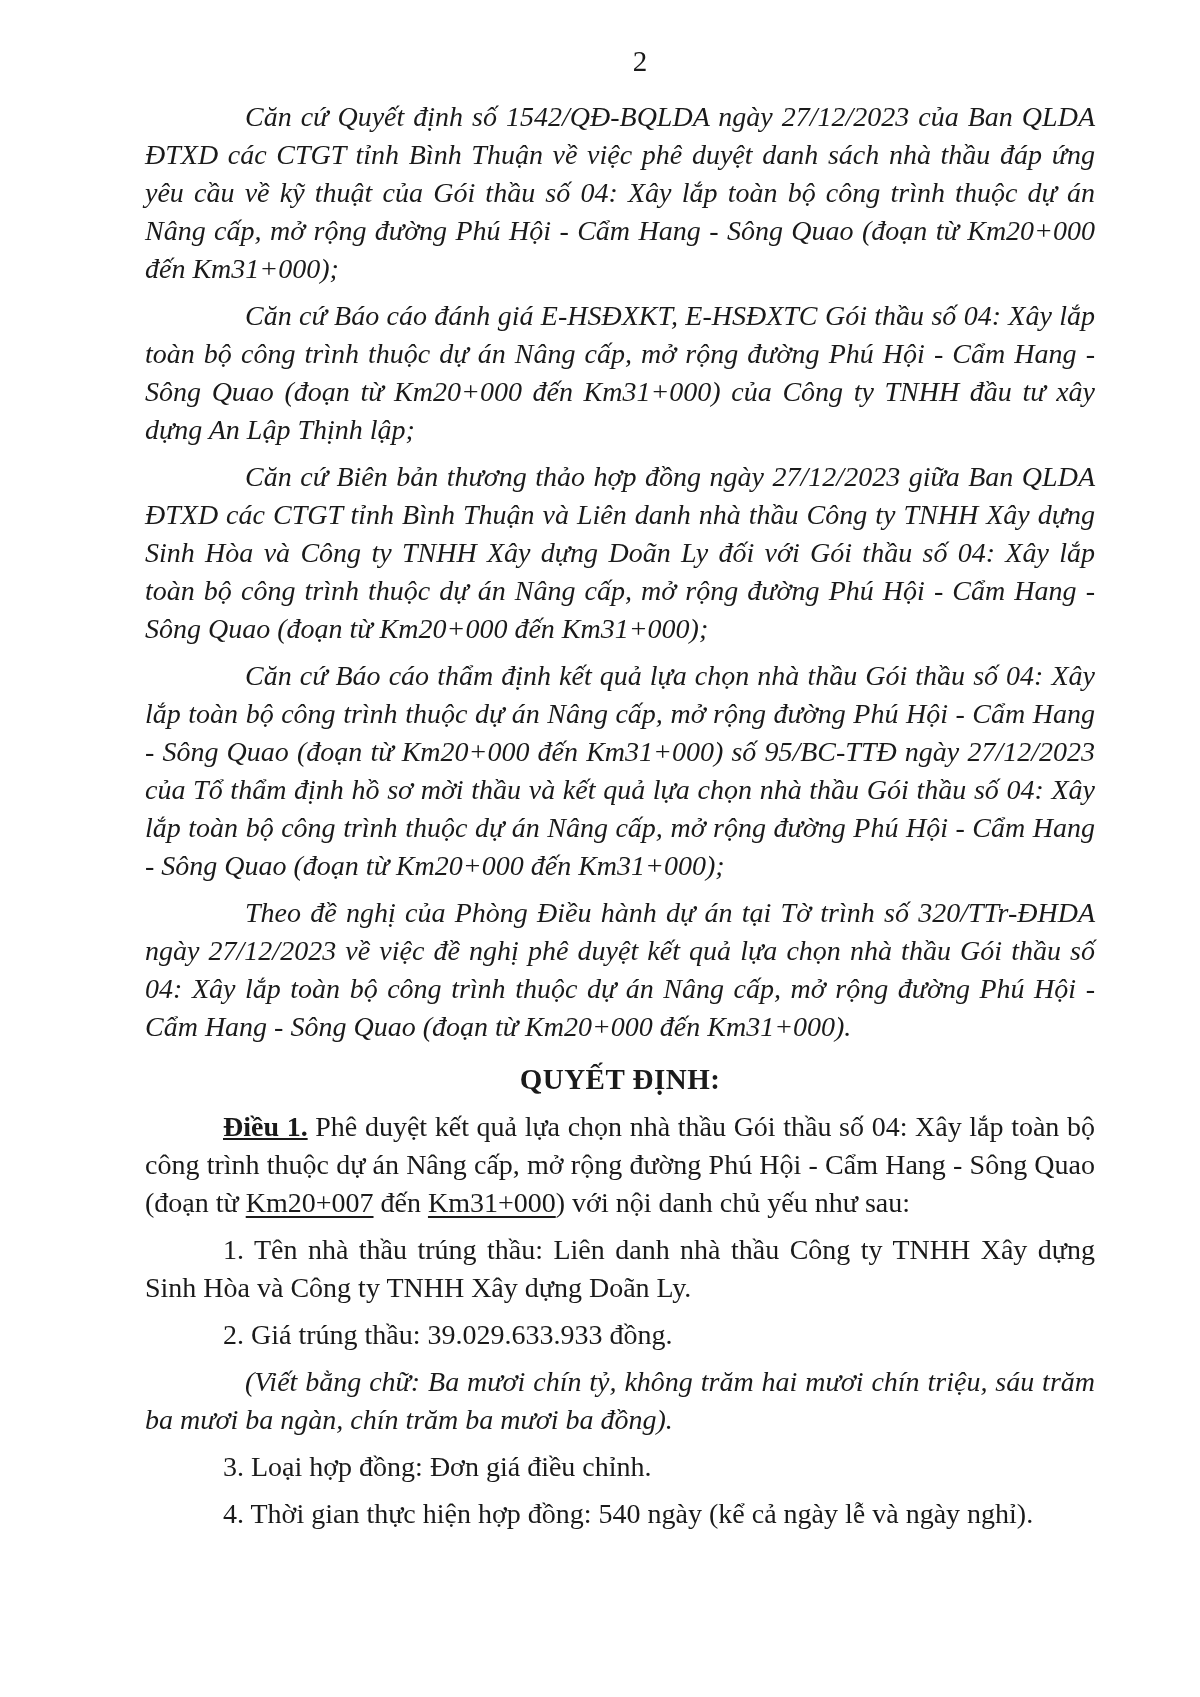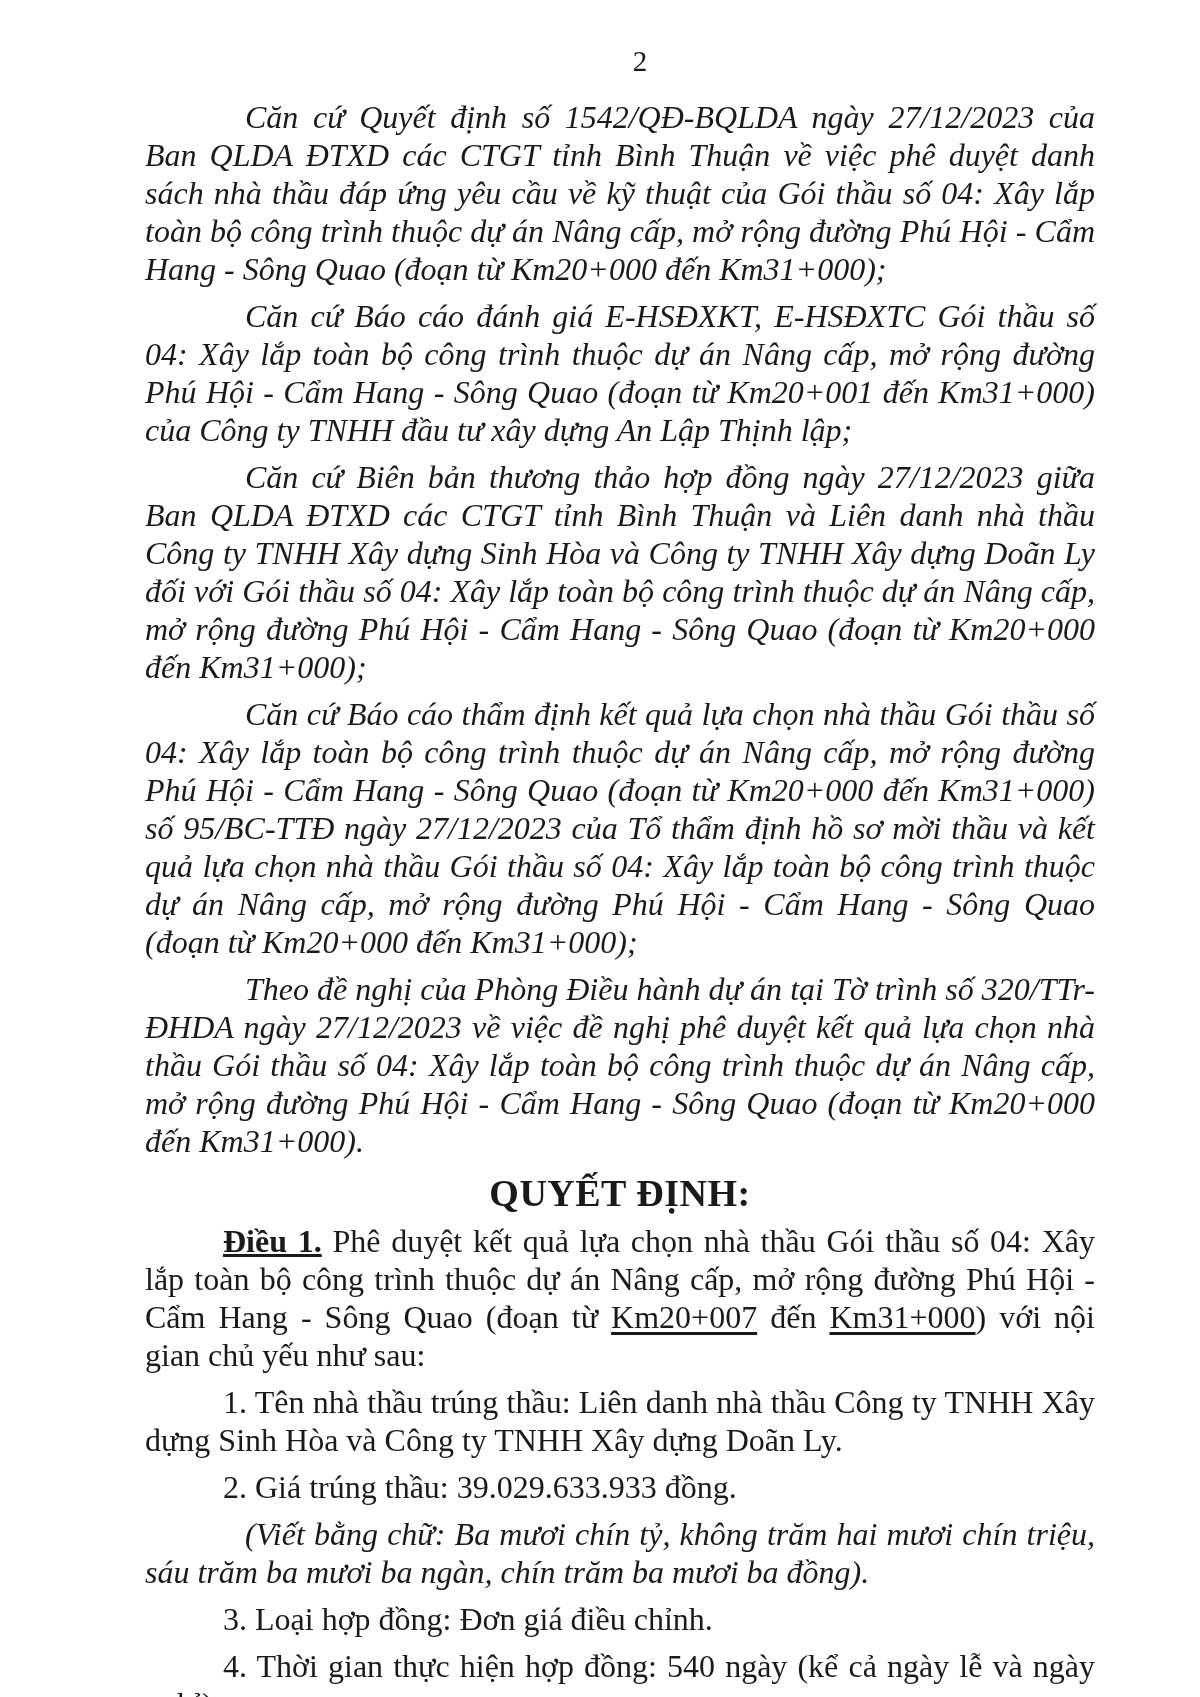--- a/index.html
+++ b/index.html
@@ -26,55 +26,55 @@
     line-height: 34px;
   }
   .content {
     position: absolute;
     left: 145px;
     top: 98px;
     width: 950px;
   }
   .para {
     margin: 0 0 9px 0;
-    font-size: 32px;
+    font-size: 28px;
     line-height: 38px;
     text-align: justify;
     text-justify: inter-word;
   }
   .para.recital {
     font-style: italic;
     text-indent: 100px;
   }
   .para.body {
     text-indent: 78px;
   }
   .para.heading {
     font-weight: 700;
     text-align: center;
     text-indent: 0;
-    font-size: 38px;
+    font-size: 29px;
     margin: 14px 0 10px 0;
     letter-spacing: 0.5px;
   }
   .seg-bold { font-weight: 700; text-decoration: underline; }
   .seg-underline { text-decoration: underline; text-underline-offset: 4px; }
 </style>
 </head>
 <body>
 
 <div class="page">
   <div class="page-number">2</div>
   <div class="content">
       <p class="para recital"><span>Căn cứ Quyết định số 1542/QĐ-BQLDA ngày 27/12/2023 của Ban QLDA ĐTXD các CTGT tỉnh Bình Thuận về việc phê duyệt danh sách nhà thầu đáp ứng yêu cầu về kỹ thuật của Gói thầu số 04: Xây lắp toàn bộ công trình thuộc dự án Nâng cấp, mở rộng đường Phú Hội - Cẩm Hang - Sông Quao (đoạn từ Km20+000 đến Km31+000);</span></p>
-      <p class="para recital"><span>Căn cứ Báo cáo đánh giá E-HSĐXKT, E-HSĐXTC Gói thầu số 04: Xây lắp toàn bộ công trình thuộc dự án Nâng cấp, mở rộng đường Phú Hội - Cẩm Hang - Sông Quao (đoạn từ Km20+001 đến Km31+000) của Công ty TNHH đầu tư xây dựng An Lập Thịnh lập;</span></p>
+      <p class="para recital"><span>Căn cứ Báo cáo đánh giá E-HSĐXKT, E-HSĐXTC Gói thầu số 04: Xây lắp toàn bộ công trình thuộc dự án Nâng cấp, mở rộng đường Phú Hội - Cẩm Hang - Sông Quao (đoạn từ Km20+000 đến Km31+000) của Công ty TNHH đầu tư xây dựng An Lập Thịnh lập;</span></p>
       <p class="para recital"><span>Căn cứ Biên bản thương thảo hợp đồng ngày 27/12/2023 giữa Ban QLDA ĐTXD các CTGT tỉnh Bình Thuận và Liên danh nhà thầu Công ty TNHH Xây dựng Sinh Hòa và Công ty TNHH Xây dựng Doãn Ly đối với Gói thầu số 04: Xây lắp toàn bộ công trình thuộc dự án Nâng cấp, mở rộng đường Phú Hội - Cẩm Hang - Sông Quao (đoạn từ Km20+000 đến Km31+000);</span></p>
       <p class="para recital"><span>Căn cứ Báo cáo thẩm định kết quả lựa chọn nhà thầu Gói thầu số 04: Xây lắp toàn bộ công trình thuộc dự án Nâng cấp, mở rộng đường Phú Hội - Cẩm Hang - Sông Quao (đoạn từ Km20+000 đến Km31+000) số 95/BC-TTĐ ngày 27/12/2023 của Tổ thẩm định hồ sơ mời thầu và kết quả lựa chọn nhà thầu Gói thầu số 04: Xây lắp toàn bộ công trình thuộc dự án Nâng cấp, mở rộng đường Phú Hội - Cẩm Hang - Sông Quao (đoạn từ Km20+000 đến Km31+000);</span></p>
       <p class="para recital"><span>Theo đề nghị của Phòng Điều hành dự án tại Tờ trình số 320/TTr-ĐHDA ngày 27/12/2023 về việc đề nghị phê duyệt kết quả lựa chọn nhà thầu Gói thầu số 04: Xây lắp toàn bộ công trình thuộc dự án Nâng cấp, mở rộng đường Phú Hội - Cẩm Hang - Sông Quao (đoạn từ Km20+000 đến Km31+000).</span></p>
       <p class="para heading"><span>QUYẾT ĐỊNH:</span></p>
-      <p class="para body"><span class="seg-bold">Điều 1.</span><span> Phê duyệt kết quả lựa chọn nhà thầu Gói thầu số 04: Xây lắp toàn bộ công trình thuộc dự án Nâng cấp, mở rộng đường Phú Hội - Cẩm Hang - Sông Quao (đoạn từ </span><span class="seg-underline">Km20+007</span><span> đến </span><span class="seg-underline">Km31+000</span><span>) với nội gian chủ yếu như sau:</span></p>
+      <p class="para body"><span class="seg-bold">Điều 1.</span><span> Phê duyệt kết quả lựa chọn nhà thầu Gói thầu số 04: Xây lắp toàn bộ công trình thuộc dự án Nâng cấp, mở rộng đường Phú Hội - Cẩm Hang - Sông Quao (đoạn từ </span><span class="seg-underline">Km20+007</span><span> đến </span><span class="seg-underline">Km31+000</span><span>) với nội danh chủ yếu như sau:</span></p>
       <p class="para body"><span>1. Tên nhà thầu trúng thầu: Liên danh nhà thầu Công ty TNHH Xây dựng Sinh Hòa và Công ty TNHH Xây dựng Doãn Ly.</span></p>
       <p class="para body"><span>2. Giá trúng thầu: 39.029.633.933 đồng.</span></p>
       <p class="para recital"><span>(Viết bằng chữ: Ba mươi chín tỷ, không trăm hai mươi chín triệu, sáu trăm ba mươi ba ngàn, chín trăm ba mươi ba đồng).</span></p>
       <p class="para body"><span>3. Loại hợp đồng: Đơn giá điều chỉnh.</span></p>
       <p class="para body"><span>4. Thời gian thực hiện hợp đồng: 540 ngày (kể cả ngày lễ và ngày nghỉ).</span></p>
     </div>
 </div>
 
 </body></html>

